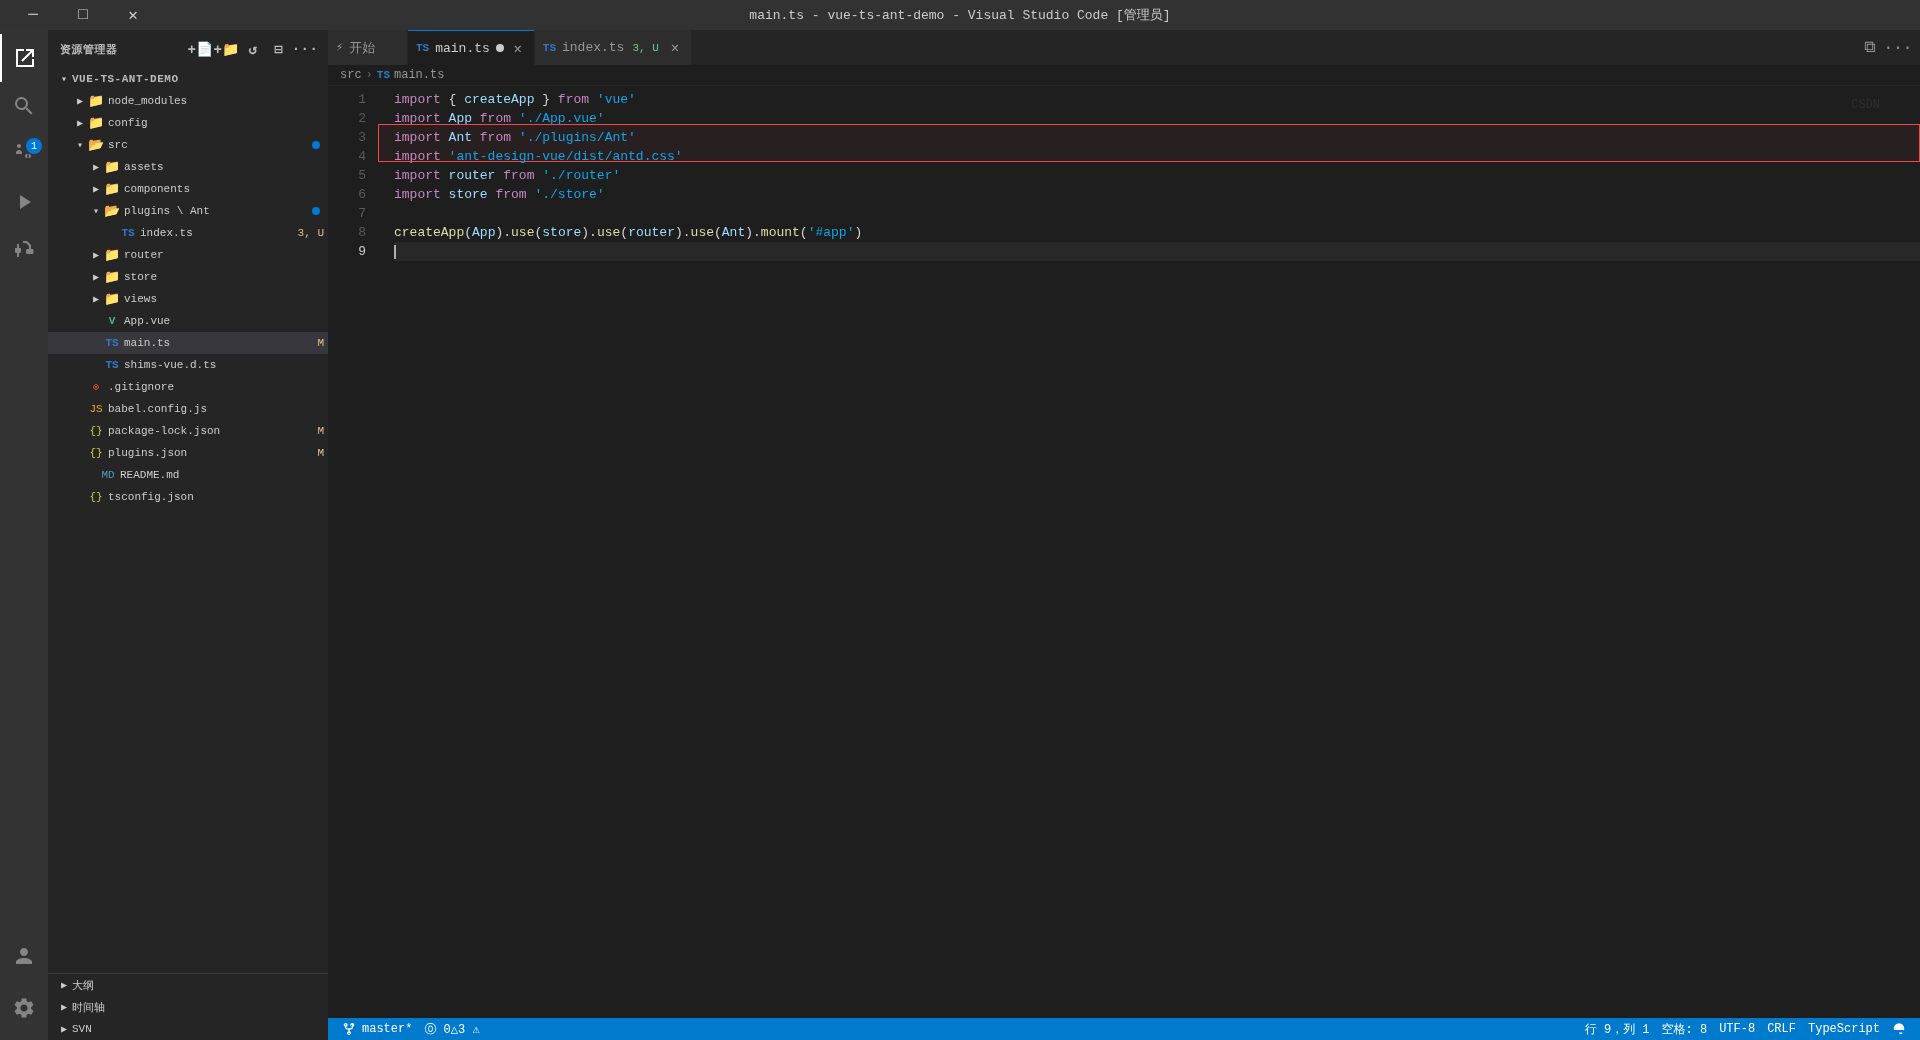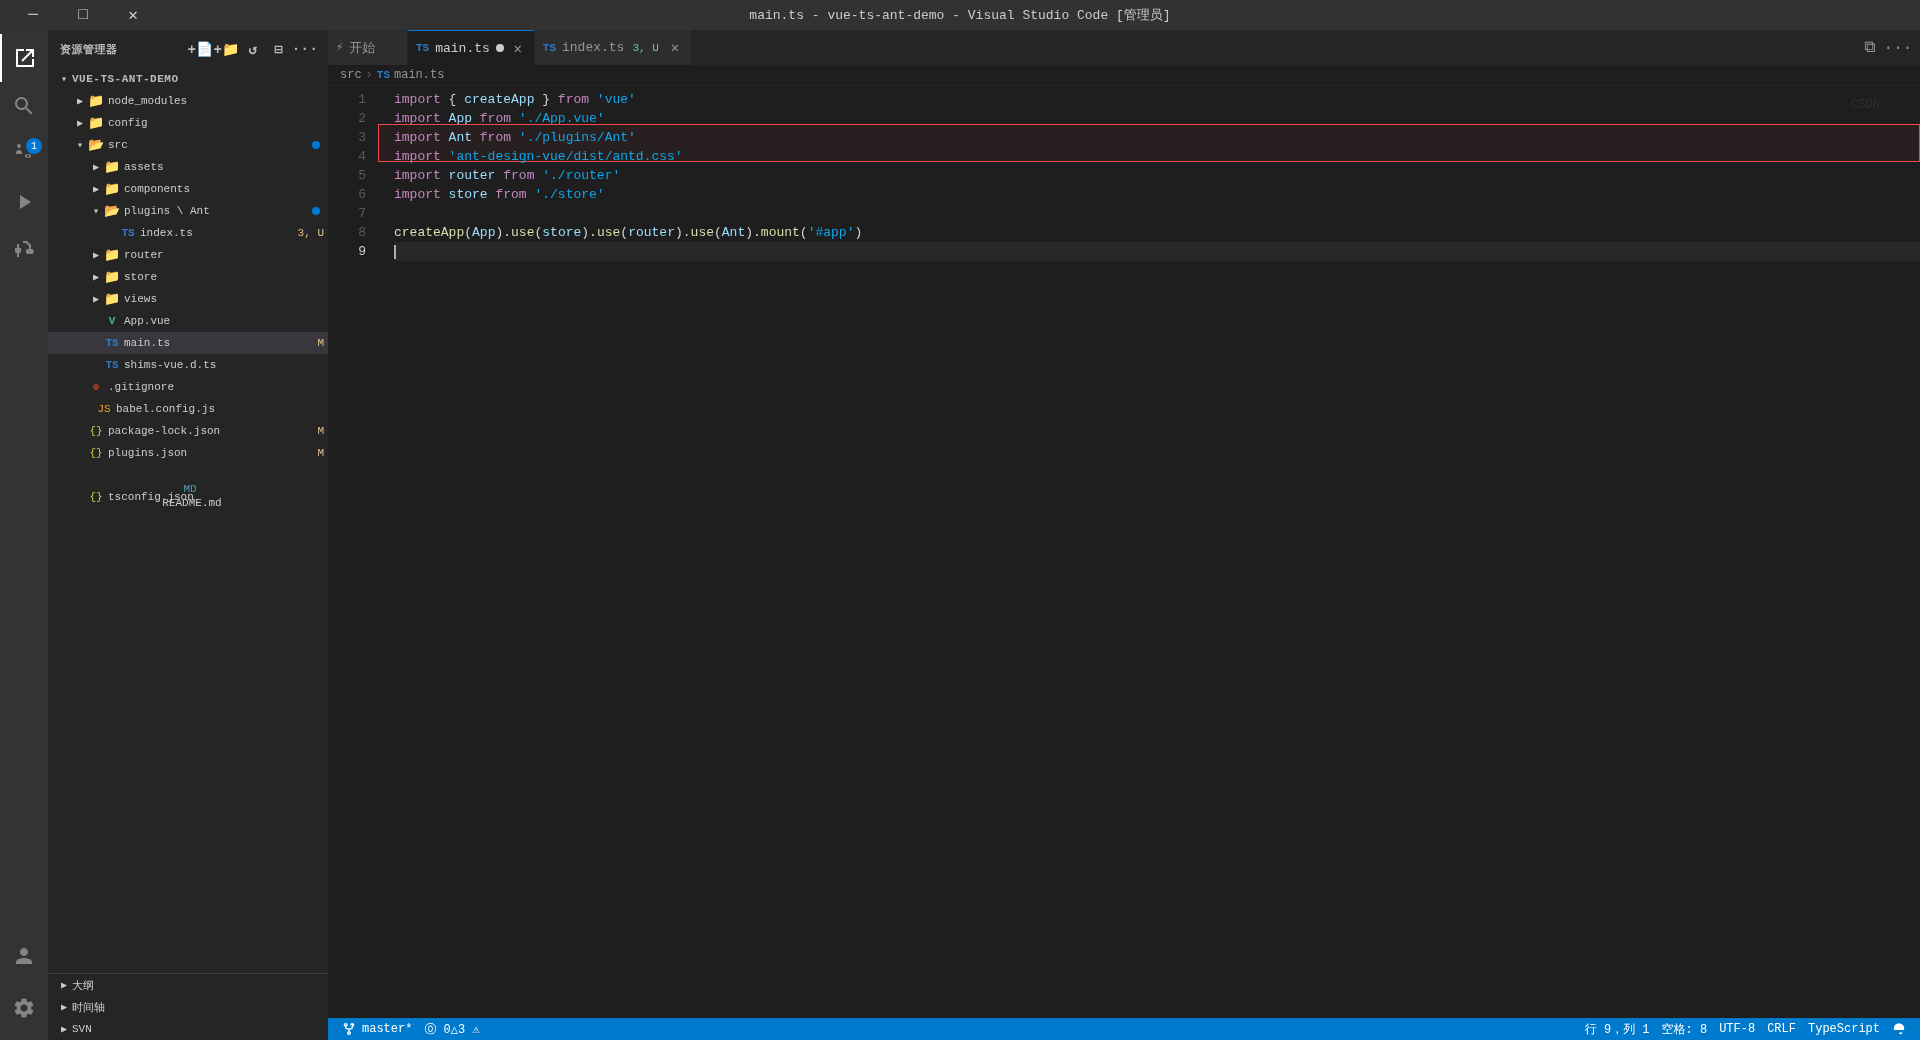--- a/index.html
+++ b/index.html
@@ -529,21 +529,21 @@
         <span class="item-name">shims-vue.d.ts</span>
       </div>
 
       <div class="tree-item" style="padding-left:8px;">
         <div class="indent" style="width:16px;"></div>
         <div class="arrow" style="visibility:hidden;">▶</div>
         <div class="file-icon" style="color:#f14c28;font-size:10px;">⊗</div>
         <span class="item-name">.gitignore</span>
       </div>
 
-      <div class="tree-item" style="padding-left:16px;justify-content:center;">
+      <div class="tree-item" style="padding-left:8px;justify-content:center;">
         <div class="indent" style="width:16px;"></div>
         <div class="arrow" style="visibility:hidden;">▶</div>
         <div class="file-icon" style="color:#f5a623;font-size:11px;">JS</div>
         <span class="item-name">babel.config.js</span>
       </div>
 
       <div class="tree-item" style="padding-left:8px;">
         <div class="indent" style="width:16px;"></div>
         <div class="arrow" style="visibility:hidden;">▶</div>
         <div class="file-icon" style="color:#cbcb41;font-size:11px;">{}</div>
@@ -552,21 +552,21 @@
       </div>
 
       <div class="tree-item" style="padding-left:8px;">
         <div class="indent" style="width:16px;"></div>
         <div class="arrow" style="visibility:hidden;">▶</div>
         <div class="file-icon" style="color:#cbcb41;font-size:11px;">{}</div>
         <span class="item-name">plugins.json</span>
         <span class="item-badge modified">M</span>
       </div>
 
-      <div class="tree-item" style="padding-left:8px;flex-direction:column;">
+      <div class="tree-item" style="padding-left:20px;">
         <div class="indent" style="width:16px;"></div>
         <div class="arrow" style="visibility:hidden;">▶</div>
         <div class="file-icon" style="color:#519aba;font-size:11px;">MD</div>
         <span class="item-name">README.md</span>
       </div>
 
       <div class="tree-item" style="padding-left:8px;">
         <div class="indent" style="width:16px;"></div>
         <div class="arrow" style="visibility:hidden;">▶</div>
         <div class="file-icon" style="color:#cbcb41;font-size:11px;">{}</div>

